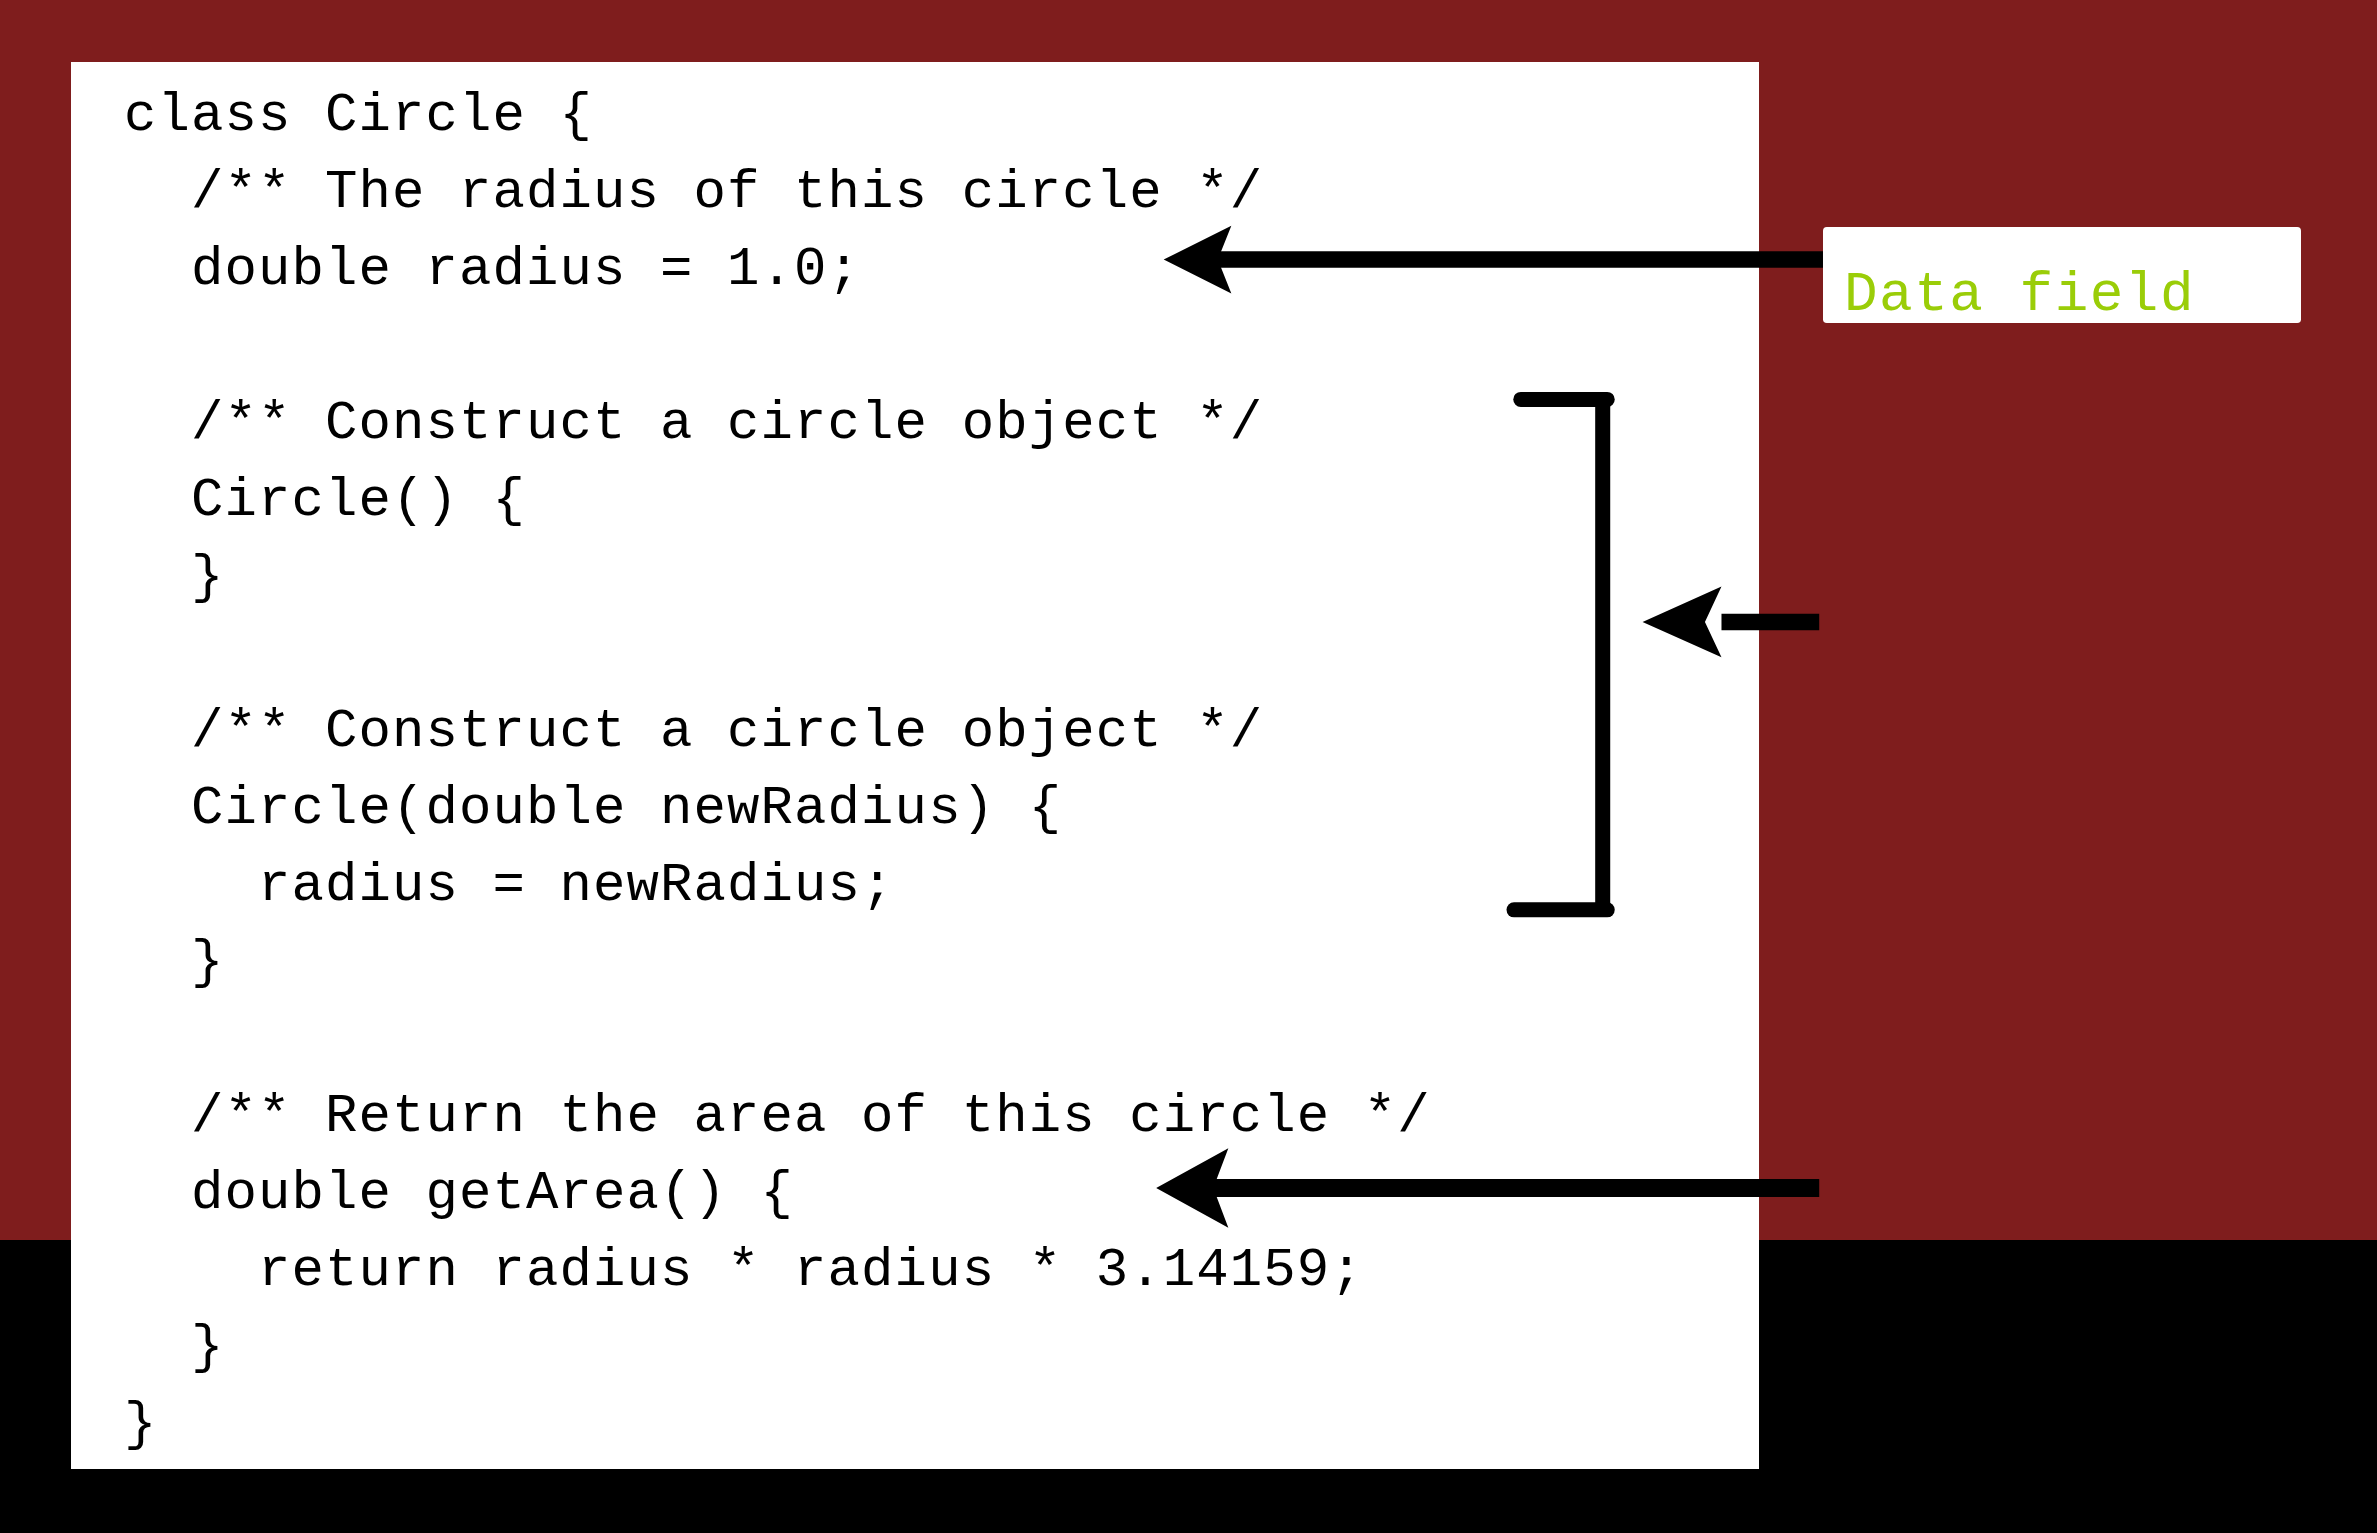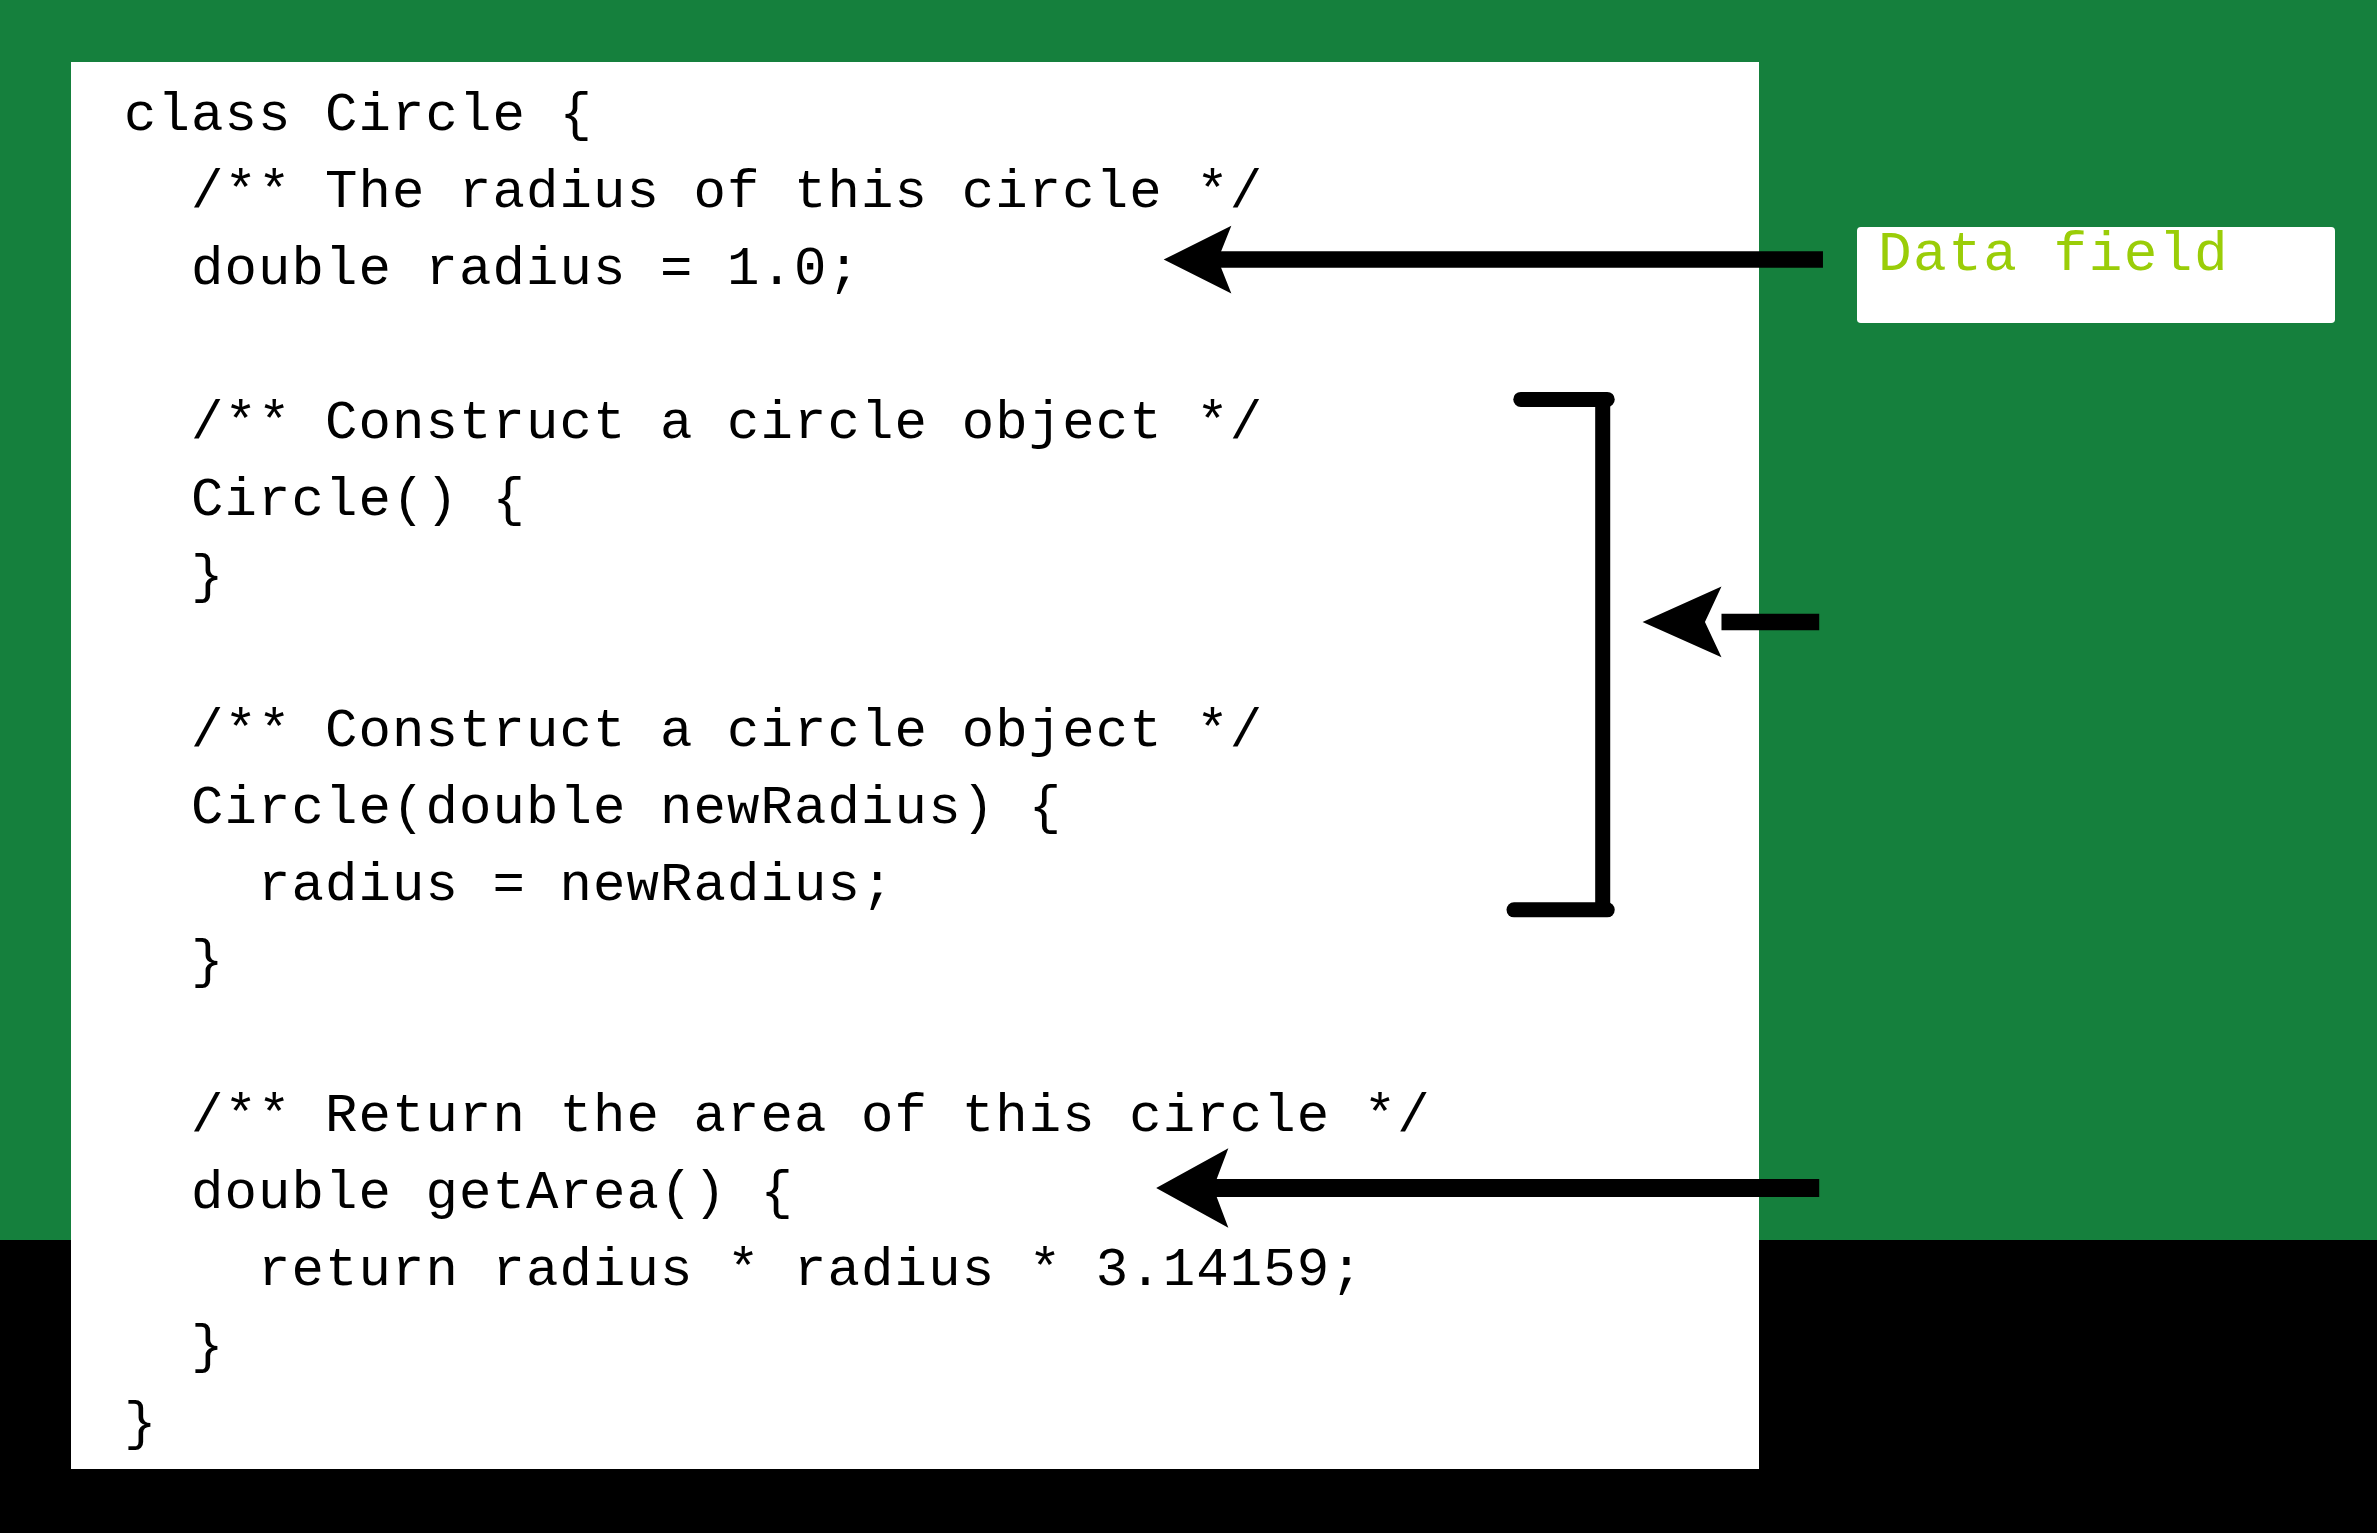--- a/index.html
+++ b/index.html
@@ -12,21 +12,21 @@
     width: 2377px;
     height: 1534px;
     overflow: hidden;
     font-family: "Liberation Mono", "DejaVu Sans Mono", monospace;
   }
 
   #slide {
     position: relative;
     width: 2377px;
     height: 1240px;
-    background: #15803d;
+    background: #7f1d1d;
   }
 
   
   #code-panel {
     position: absolute;
     left: 71px;
     top: 62px;
     width: 1688px;
     height: 1407px;
     background: #ffffff;
@@ -46,23 +46,22 @@
     white-space: pre;
     font-weight: 400;
   }
 
   
   .callout {
     position: absolute;
     background: #ffffff;
     border-radius: 3.8px;
     display: flex;
-    align-items: flex-start;
+    align-items: flex-end;
     box-sizing: border-box;
-    margin-left: 34px;
   }
   .callout-text {
     font-family: "Liberation Mono", "DejaVu Sans Mono", monospace;
     font-size: 56px;
     line-height: 1;
     letter-spacing: 1.5px;
     color: #9acd08;
     white-space: pre;
     padding-left: 21px;
   }

